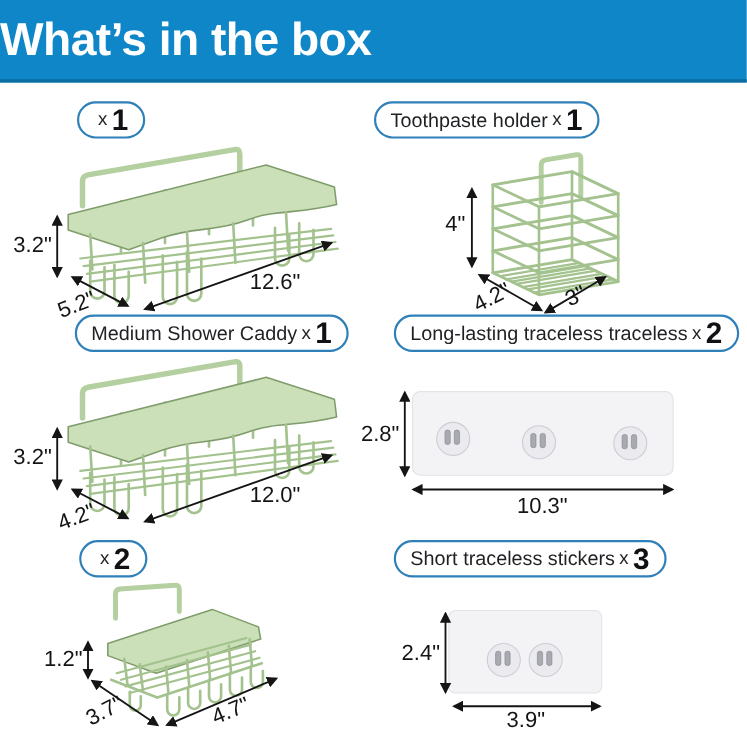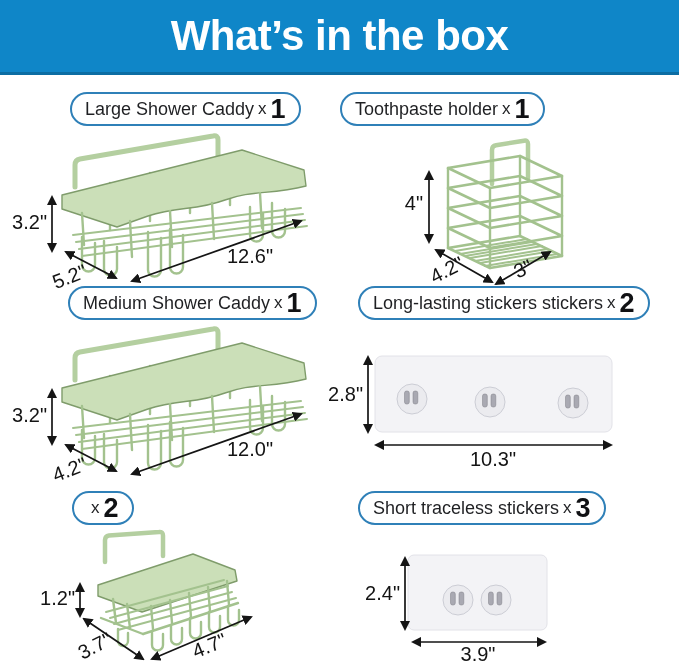--- a/index.html
+++ b/index.html
@@ -4,21 +4,21 @@
 <style>
   html,body{margin:0;padding:0;background:#fff;}
   .page{
     position:relative;width:679px;height:663px;background:#ffffff;
     font-family:"Liberation Sans",sans-serif;overflow:hidden;
   }
   
   .banner{
     position:absolute;left:0;top:0;width:679px;height:72px;
     background:#0f86c8;border-bottom:3px solid #0c6da3;
-    display:flex;align-items:center;justify-content:center;
+    display:flex;align-items:center;justify-content:flex-start;
   }
   .banner h1{
     margin:0;color:#ffffff;font-size:42px;font-weight:800;letter-spacing:-0.5px;
     font-family:"Liberation Sans",sans-serif;
   }
   
   .pill{
     position:absolute;height:34px;box-sizing:border-box;
     display:inline-flex;align-items:center;white-space:nowrap;
     border:2px solid #2f80b8;border-radius:18px;background:#fff;
@@ -53,36 +53,35 @@
         <path d="M0,0 L10,5 L0,10 Z" fill="#151515"></path>
       </marker>
     </defs>
   </svg>
 
   <header class="banner">
     <h1>What’s in the box</h1>
   </header>
 
   <div class="pill" style="left:70px;top:92px">
-    <span class="name">Large Shower Caddy</span>
     <span class="x">x</span>
     <span class="qty">1</span>
   </div>
   <div class="pill" style="left:340px;top:92px">
     <span class="name">Toothpaste holder</span>
     <span class="x">x</span>
     <span class="qty">1</span>
   </div>
   <div class="pill" style="left:68px;top:286px">
     <span class="name">Medium Shower Caddy</span>
     <span class="x">x</span>
     <span class="qty">1</span>
   </div>
   <div class="pill" style="left:358px;top:286px">
-    <span class="name">Long-lasting stickers stickers</span>
+    <span class="name">Long-lasting traceless traceless</span>
     <span class="x">x</span>
     <span class="qty">2</span>
   </div>
   <div class="pill" style="left:72px;top:491px">
     <span class="x">x</span>
     <span class="qty">2</span>
   </div>
   <div class="pill" style="left:358px;top:491px">
     <span class="name">Short traceless stickers</span>
     <span class="x">x</span>

